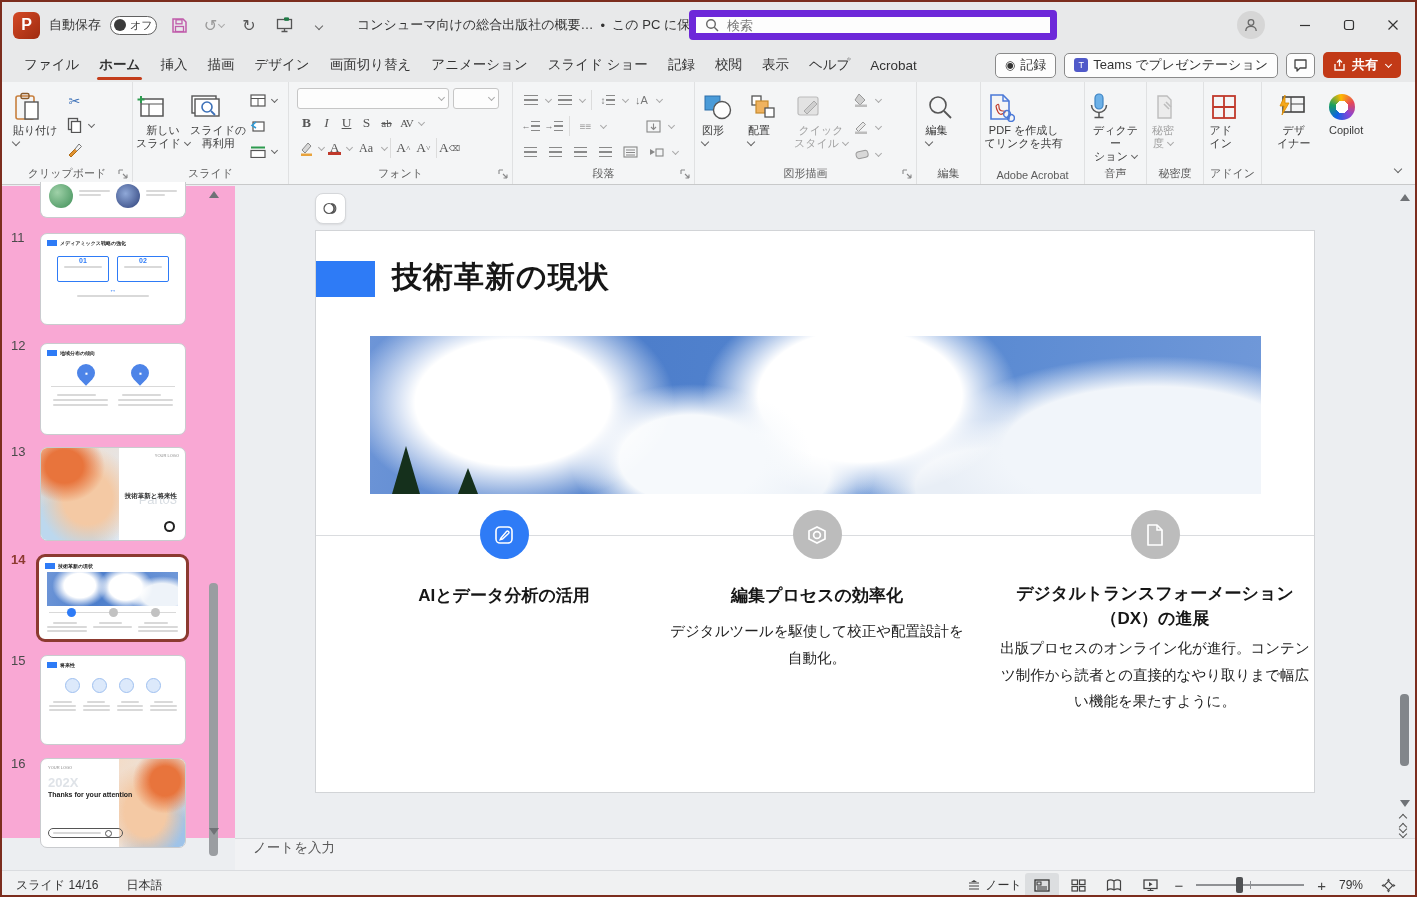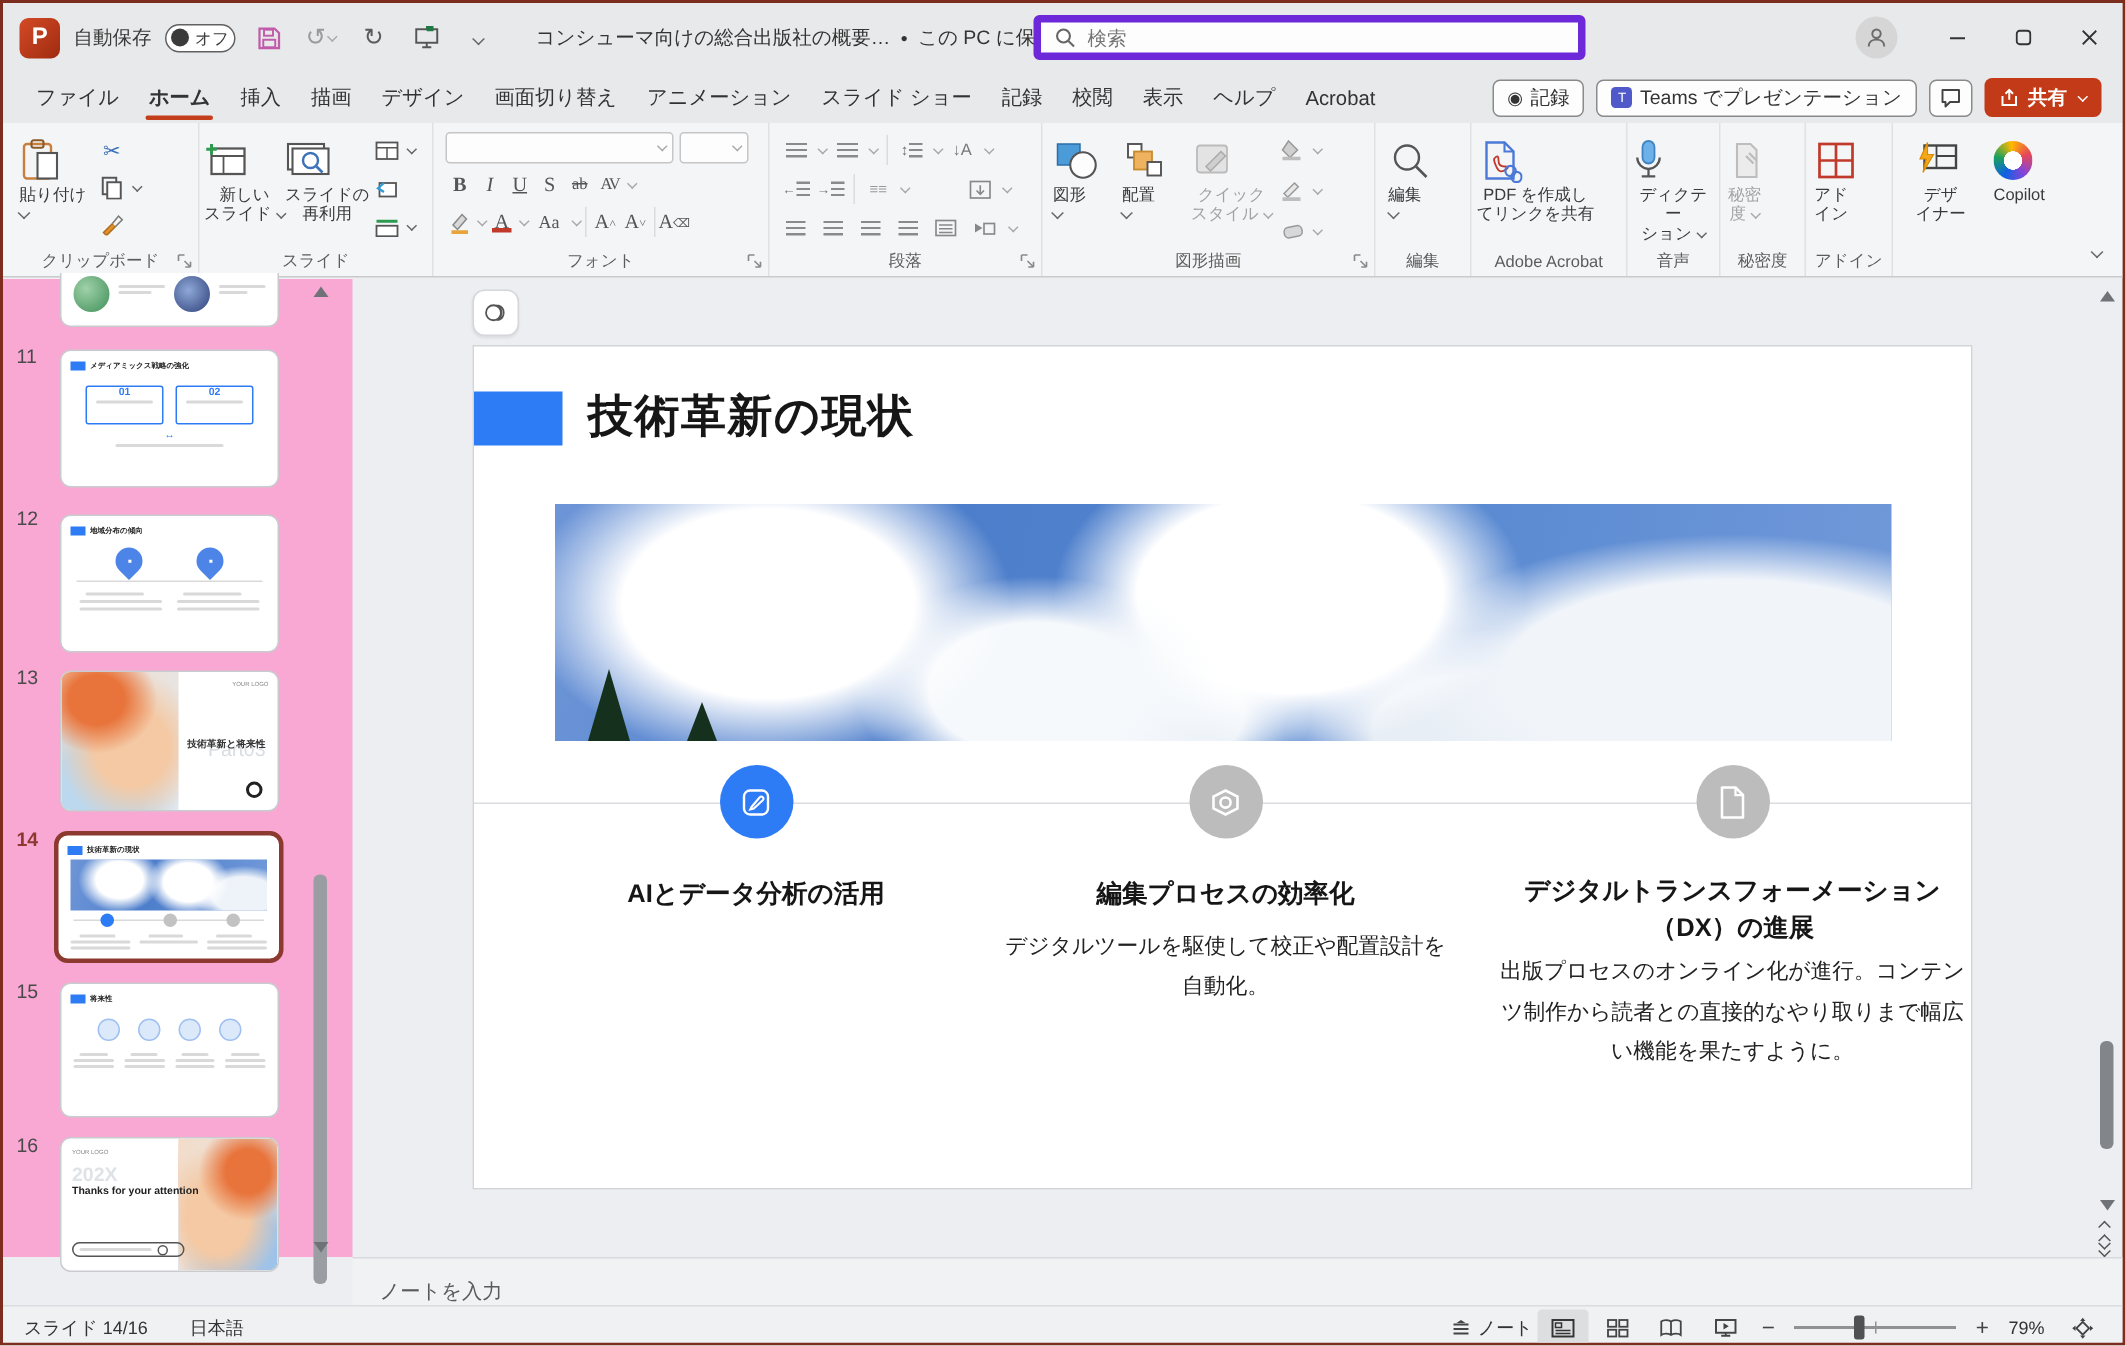--- a/index.html
+++ b/index.html
@@ -9,21 +9,21 @@
 
   
   .titlebar{position:absolute;left:0;top:0;width:100%;height:46px;background:#e8e9ea;display:flex;align-items:center;padding-left:11px;gap:9px;}
   .pplogo{width:27px;height:27px;border-radius:6px;background:linear-gradient(135deg,#d44a26,#9f2b10);color:#fff;font-weight:bold;font-size:16px;display:flex;align-items:center;justify-content:center;}
   .autosave-label{font-size:13px;color:#3a3a3a;}
   .toggle{width:47px;height:19px;border:1px solid #616161;border-radius:10px;background:#fff;display:flex;align-items:center;padding:0 3px;gap:4px;}
   .toggle .knob{width:12px;height:12px;border-radius:50%;background:#3b3b3b;}
   .toggle .state{font-size:11px;color:#3a3a3a;text-align:right;}
   .qbtn{width:26px;height:26px;display:flex;align-items:center;justify-content:center;border-radius:4px;font-size:16px;color:#5a5a5a;}
   .doc-title{display:flex;align-items:center;gap:7px;font-size:13px;color:#333;margin-left:16px;white-space:nowrap;}
-  .searchbox{position:absolute;left:687px;top:8px;width:368px;height:30px;background:#fdfdfd;border:5px solid #6d28d9;border-radius:4px;display:flex;align-items:center;padding:0 9px;gap:8px;}
+  .searchbox{position:absolute;left:687px;top:8px;width:368px;height:30px;background:#fdfdfd;border:7px solid #6d28d9;border-radius:4px;display:flex;align-items:center;padding:0 9px;gap:8px;}
   .searchbox input{border:none;outline:none;background:transparent;font-size:13px;color:#333;width:300px;font-family:inherit;}
   .win-ctrls{position:absolute;right:0;top:0;height:46px;display:flex;align-items:center;}
   .win-ctrls .wbtn{width:44px;height:46px;display:flex;align-items:center;justify-content:center;color:#3a3a3a;font-size:15px;}
   .avatar{width:28px;height:28px;border-radius:50%;background:#d6d6d6;display:flex;align-items:center;justify-content:center;margin-right:18px;}
 
   
   .tabrow{position:absolute;left:0;top:46px;width:100%;height:34px;background:#e8e9ea;display:flex;align-items:center;padding-left:12px;}
   .tab{font-size:13.5px;color:#333;padding:6px 10px;position:relative;white-space:nowrap;}
   .tab.active{font-weight:bold;}
   .tab.active::after{content:"";position:absolute;left:8px;right:8px;bottom:0;height:3px;background:#c43e1c;border-radius:2px;}
@@ -90,21 +90,21 @@
   .s-cbody{font-family:"Liberation Serif","DejaVu Serif",serif;font-size:14.5px;color:#222;text-align:center;line-height:26.5px;margin-top:10px;white-space:pre-line;}
   .vscroll{position:absolute;right:2px;top:0;width:15px;height:100%;}
   .vscroll .arr{position:absolute;left:2px;width:0;height:0;border-left:5px solid transparent;border-right:5px solid transparent;}
   .vscroll .thumbbar{position:absolute;left:2px;width:9px;background:#82868b;border-radius:4px;}
   .dblchev{position:absolute;left:2px;display:flex;flex-direction:column;align-items:center;line-height:4px;}
   .dblchev i{width:6px;height:6px;border-right:1.6px solid #555;border-bottom:1.6px solid #555;display:block;}
   .dblchev.up i{transform:rotate(-135deg);margin-top:3px;}
   .dblchev.down i{transform:rotate(45deg);margin-top:-1px;}
 
   
-  .notesbar{position:absolute;left:233px;right:0;top:836px;height:32px;background:#f1f2f4;border-top:1px solid #d8dadd;display:flex;align-items:flex-end;padding-left:18px;font-size:13.5px;color:#5a5a5a;}
+  .notesbar{position:absolute;left:233px;right:0;top:836px;height:32px;background:#f1f2f4;border-top:1px solid #d8dadd;display:flex;align-items:flex-start;padding-left:18px;font-size:13.5px;color:#5a5a5a;}
   .statusbar{position:absolute;left:0;top:868px;width:100%;height:29px;background:#f0f1f2;border-top:1px solid #dadcdf;display:flex;align-items:center;font-size:12px;color:#333;}
   .statusbar .lft{display:flex;align-items:center;gap:0;}
   .sb-item{padding:0 14px;}
   .statusbar .rgt{margin-left:auto;display:flex;align-items:center;gap:2px;padding-right:10px;}
   .viewbtn{width:34px;height:24px;display:flex;align-items:center;justify-content:center;border-radius:3px;}
   .viewbtn.active{background:#dcdee0;}
   .zoom-track{width:108px;height:2px;background:#8f9194;position:relative;margin:0 6px;}
   .zoom-track .tick{position:absolute;left:50%;top:-3px;width:1px;height:8px;background:#8f9194;}
   .zoom-thumb{position:absolute;top:-7px;width:7px;height:16px;background:#4f5153;border-radius:2px;}
   .zbtn{font-size:15px;color:#444;padding:0 5px;}

